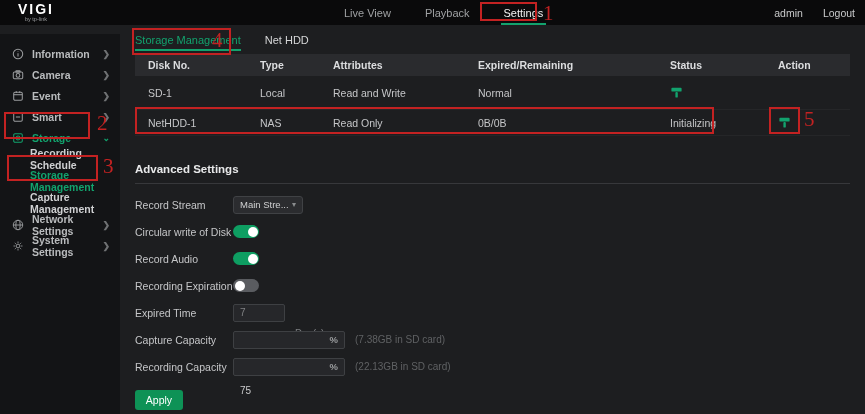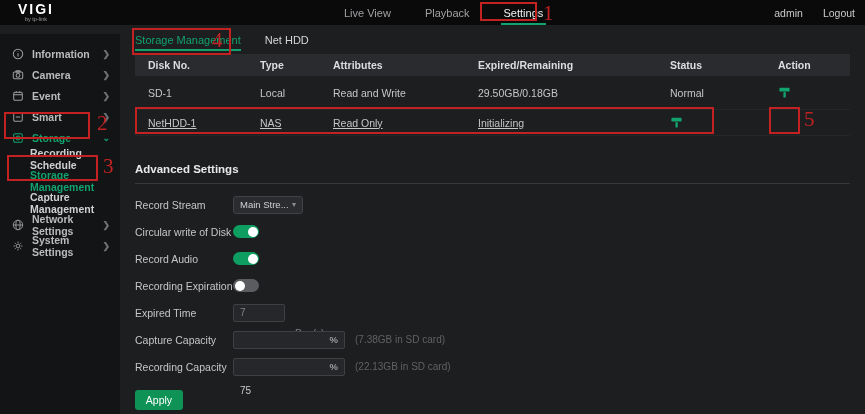--- a/index.html
+++ b/index.html
@@ -51,21 +51,21 @@
   .main { position:absolute; left:120px; top:25px; width:745px; height:389px; padding:5px 0 0 15px; }
   .tabs { display:flex; gap:24px; height:24px; align-items:center; }
   .tab { font-size:11px; color:#d6d7d8; cursor:pointer; position:relative; padding-bottom:5px; }
   .tab.active { color:#12a26d; }
   .tab.active::after { content:""; position:absolute; left:0; right:0; bottom:0; height:2px; background:#12a26d; }
   
   .table { width:715px; font-size:10.5px; }
   .t-row { display:grid; grid-template-columns:112px 73px 145px 192px 108px 1fr; padding-left:13px; align-items:center; }
   .t-head { background:#2a2b2e; height:22px; color:#dcdddf; font-weight:bold; }
   .t-body-row { height:34px; color:#c5c6c8; border-bottom:1px solid #252628; cursor:pointer; }
-  .t-body-row.tall { height:26px;text-decoration:underline; }
+  .t-body-row.tall { height:26px; }
   .format-icon { display:inline-flex; cursor:pointer; }
   .format-icon svg { width:13px; height:13px; fill:#12a26d; }
   
   .adv-title { margin-top:27px; font-size:11.5px; font-weight:bold; color:#e8e9ea; }
   .divider { width:715px; height:1px; background:#37383b; margin-top:8px; }
   .form { margin-top:7px; }
   .form-row { height:27px; display:flex; align-items:center; }
   .f-label { width:98px; font-size:10.5px; color:#c5c6c8; flex:none; }
   .select {
     width:70px; height:18px; background:#2b2c2f; border:1px solid #404245; border-radius:3px;
@@ -219,33 +219,33 @@
       <div>Type</div>
       <div>Attributes</div>
       <div>Expired/Remaining</div>
       <div>Status</div>
       <div>Action</div>
     </div>
     <div class="t-row t-body-row">
       <div>SD-1</div>
       <div>Local</div>
       <div>Read and Write</div>
-      <div>29.50GB/0.18GB</div>
       <div>Normal</div>
       <div class="format-icon">
         <svg viewBox="0 0 14 14">
             <rect x="1.5" y="2" width="11" height="4" rx="1"></rect>
             <rect x="5.8" y="6.5" width="2.6" height="6" rx="1"></rect>
           </svg>
       </div>
     </div>
     <div class="t-row t-body-row tall">
       <div>NetHDD-1</div>
       <div>NAS</div>
       <div>Read Only</div>
+      <div>0B/0B</div>
       <div>Initializing</div>
       <div class="format-icon">
         <svg viewBox="0 0 14 14">
             <rect x="1.5" y="2" width="11" height="4" rx="1"></rect>
             <rect x="5.8" y="6.5" width="2.6" height="6" rx="1"></rect>
           </svg>
       </div>
     </div>
   </div>
 

